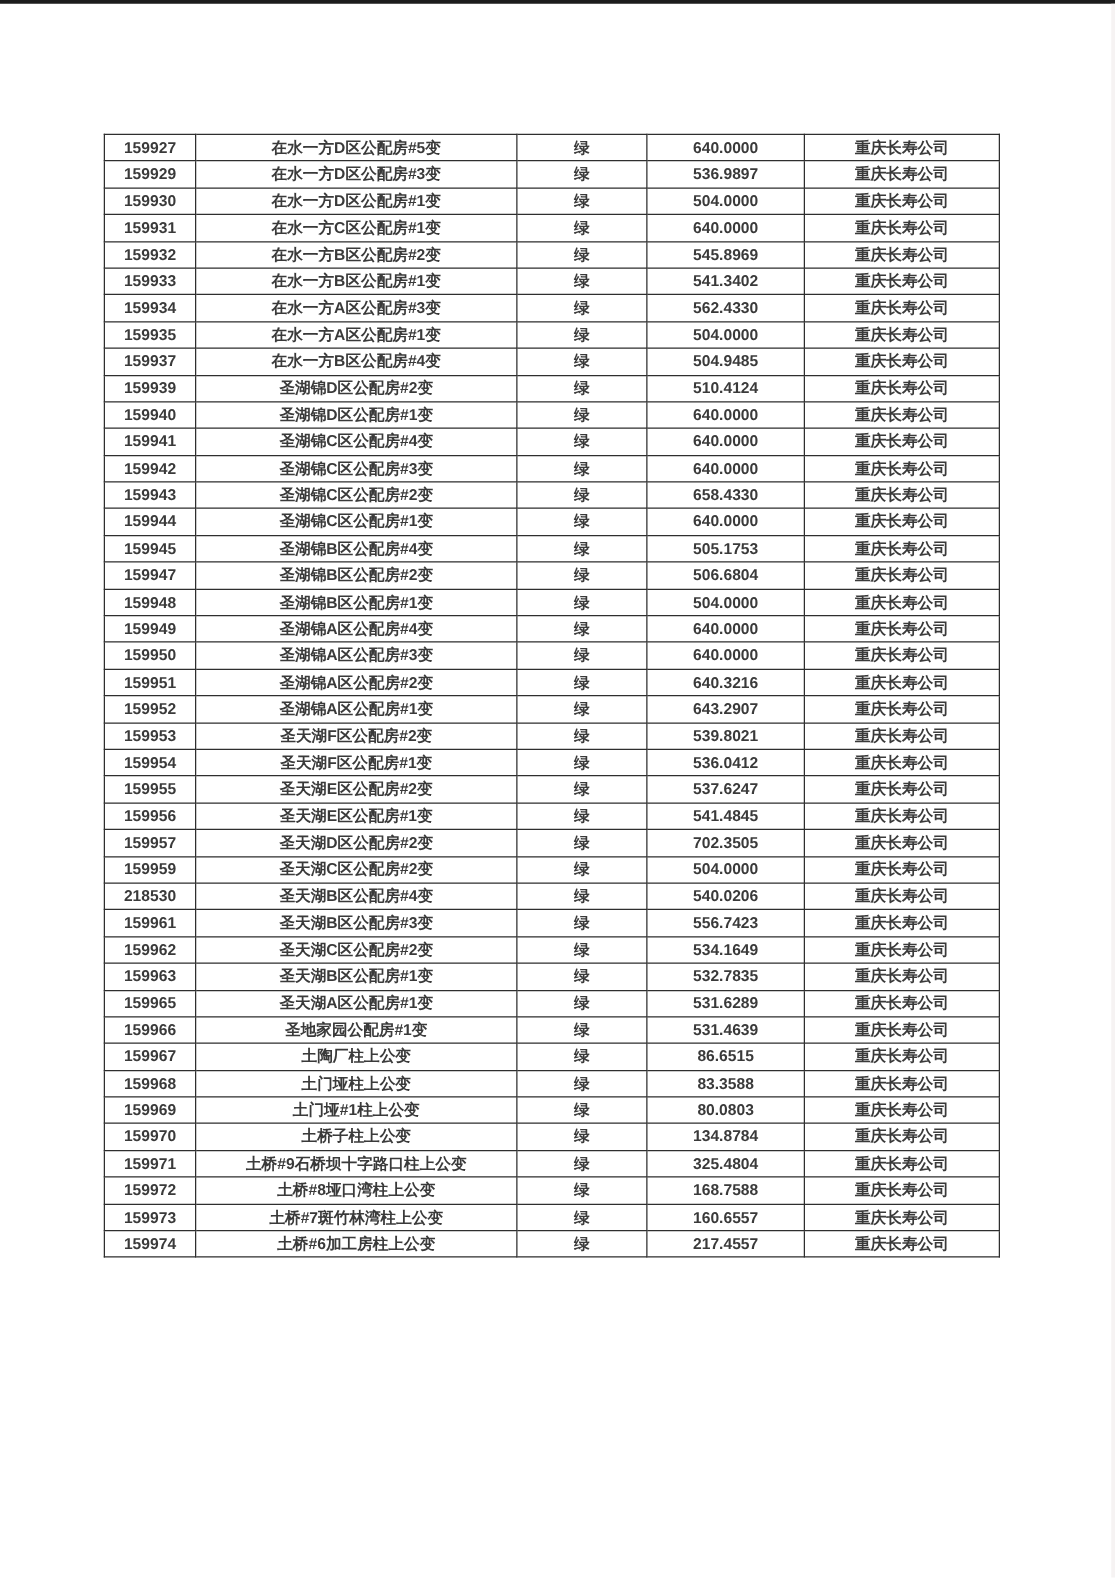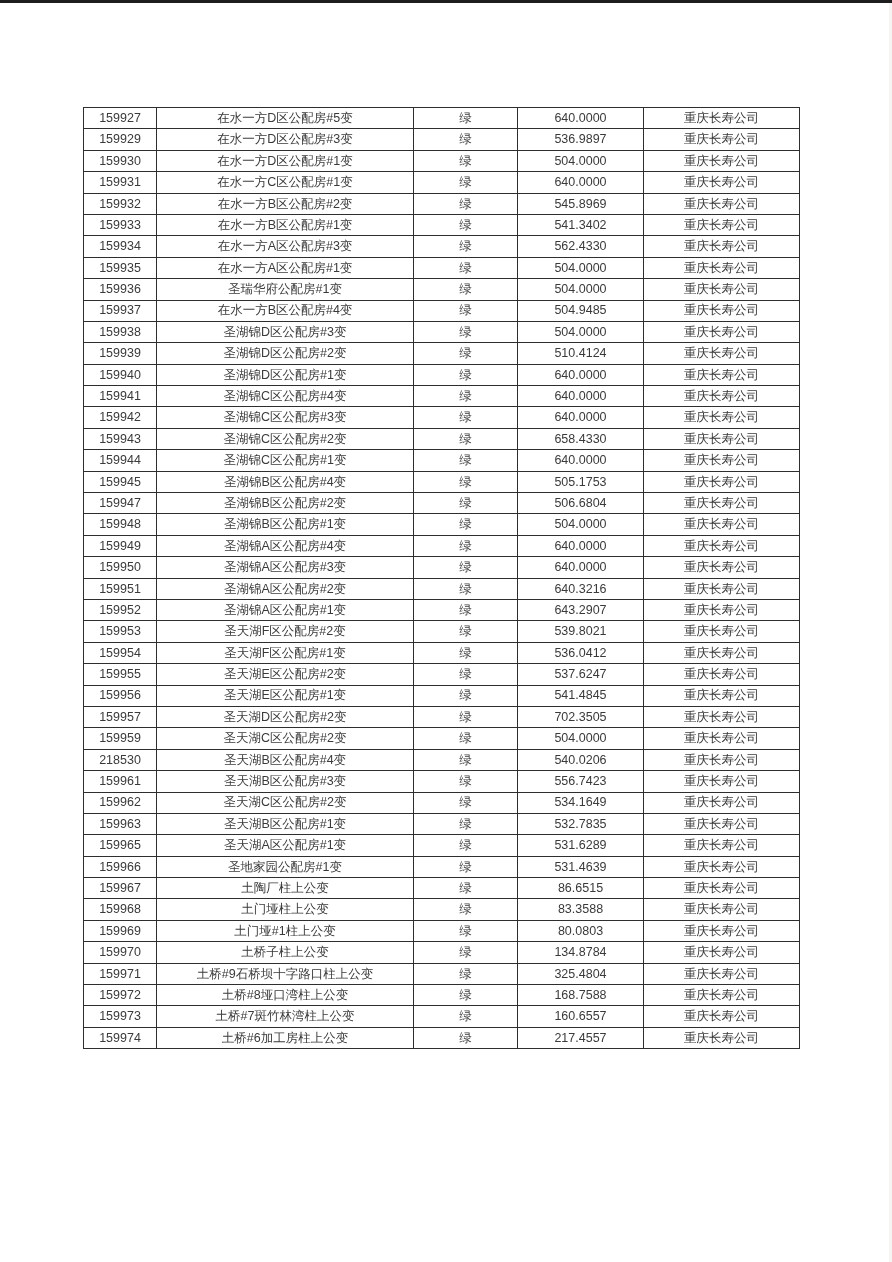--- a/index.html
+++ b/index.html
@@ -29,20 +29,21 @@
     height: 1259px;
     background: #f6f3f3;
   }
   table.doc-table {
     position: absolute;
     left: 83px;
     top: 107px;
     width: 716px;
     border-collapse: collapse;
     table-layout: fixed;
+    font-weight: bold;
   }
   table.doc-table td {
     border: 1px solid #2e2e2e;
     height: 20.4px;
     padding: 0 2px;
     text-align: center;
     vertical-align: middle;
     font-size: 12.5px;
     line-height: 1;
     color: #3a3a3a;
@@ -115,38 +116,24 @@
         <td>重庆长寿公司</td>
       </tr>
       <tr>
         <td>159935</td>
         <td>在水一方A区公配房#1变</td>
         <td>绿</td>
         <td>504.0000</td>
         <td>重庆长寿公司</td>
       </tr>
       <tr>
-        <td>159936</td>
-        <td>圣瑞华府公配房#1变</td>
-        <td>绿</td>
-        <td>504.0000</td>
-        <td>重庆长寿公司</td>
-      </tr>
-      <tr>
         <td>159937</td>
         <td>在水一方B区公配房#4变</td>
         <td>绿</td>
         <td>504.9485</td>
-        <td>重庆长寿公司</td>
-      </tr>
-      <tr>
-        <td>159938</td>
-        <td>圣湖锦D区公配房#3变</td>
-        <td>绿</td>
-        <td>504.0000</td>
         <td>重庆长寿公司</td>
       </tr>
       <tr>
         <td>159939</td>
         <td>圣湖锦D区公配房#2变</td>
         <td>绿</td>
         <td>510.4124</td>
         <td>重庆长寿公司</td>
       </tr>
       <tr>

